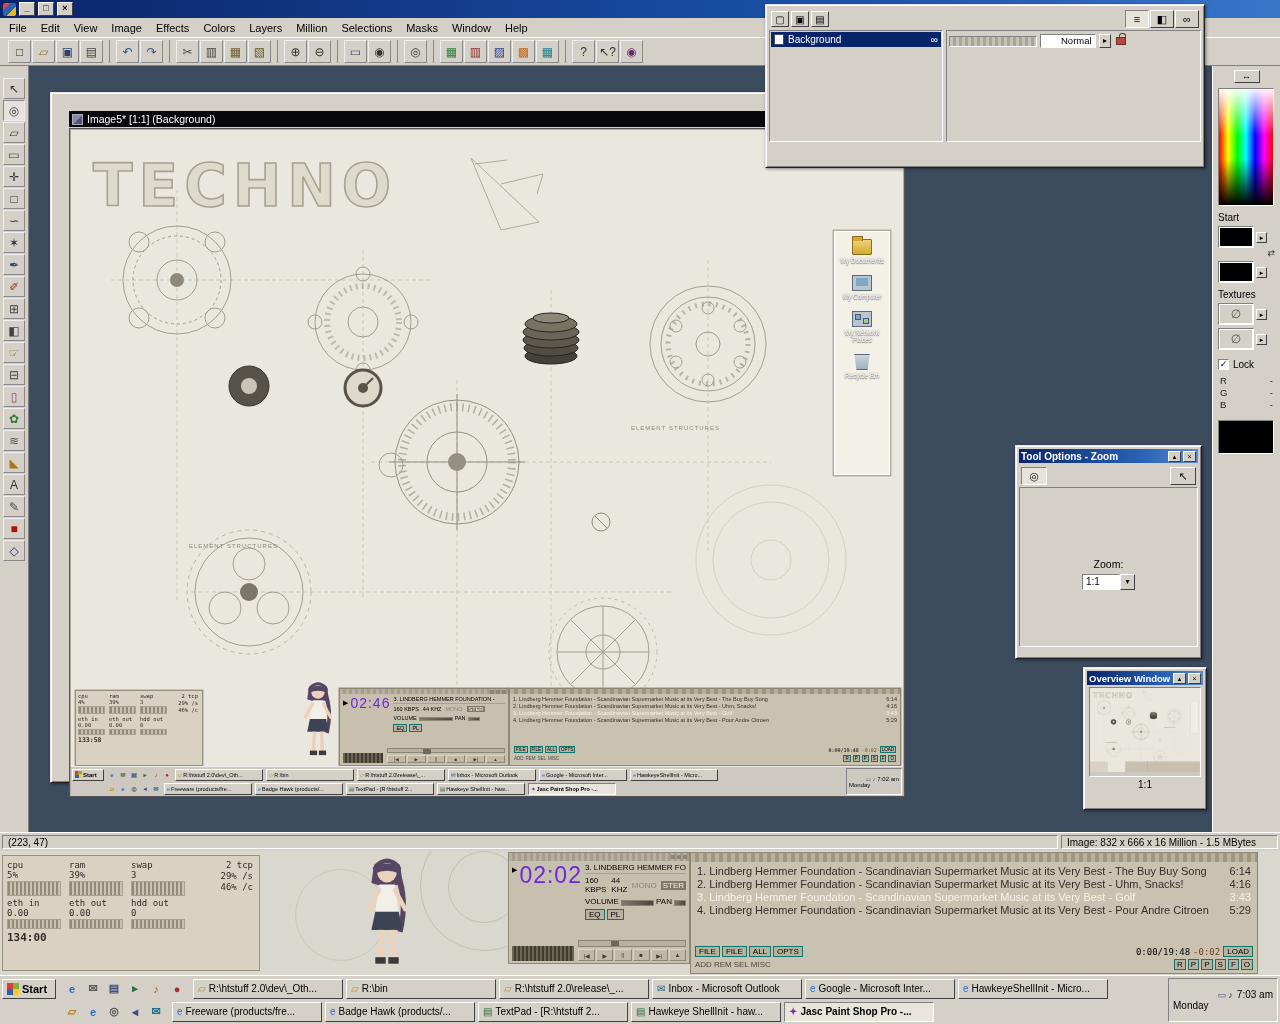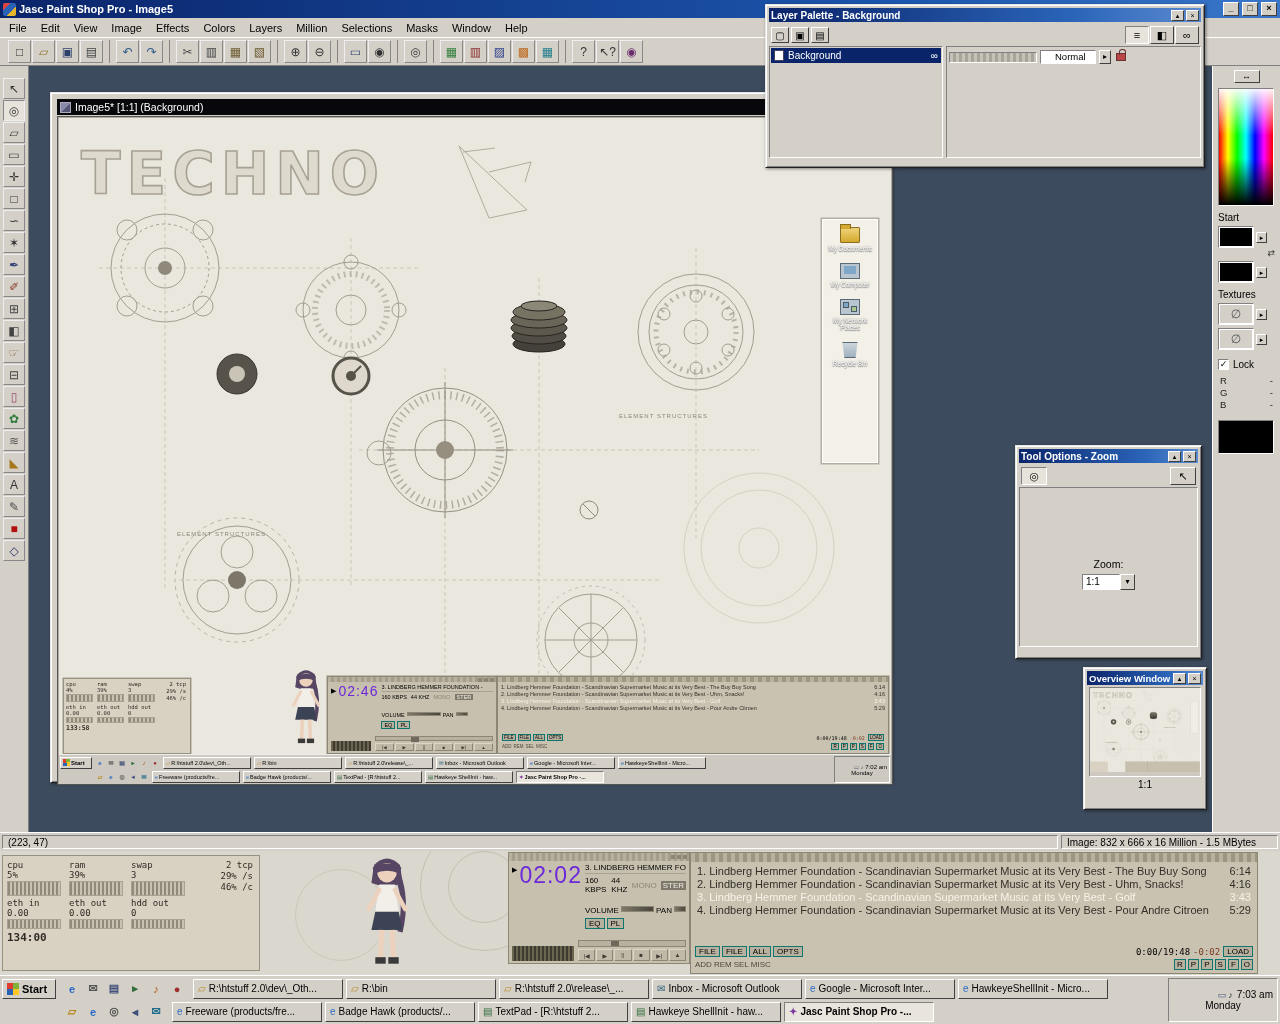--- a/index.html
+++ b/index.html
@@ -38,21 +38,21 @@
 .swatch.tex{background:#d4d0c8;display:flex;align-items:center;justify-content:center;font-size:12px;color:#555}
 .sw-arrow{width:11px;height:11px;font-size:7px;line-height:9px;text-align:center;background:#d4d0c8;border:1px solid;border-color:#fff #404040 #404040 #fff}
 .cp-swap{font-size:9px;text-align:right;height:9px;line-height:9px;margin-top:1px;color:#333}
 .cp-lock{display:flex;align-items:center;gap:4px;margin-top:9px;font-size:10px}
 .checkbox{width:11px;height:11px;background:#fff;border:1px solid;border-color:#808080 #fff #fff #808080;font-size:9px;line-height:9px;text-align:center}
 .cp-channels{margin-top:5px}
 .cp-chan{display:flex;justify-content:space-between;font-size:9.5px;padding:0 2px;line-height:12px;color:#222}
 .cp-current{width:56px;height:34px;background:#000;margin-top:9px;border:1px solid;border-color:#808080 #fff #fff #808080}
 
 
-.canvas-window{left:50px;top:92px;width:842px;height:691px;z-index:3;padding:6px}
+.canvas-window{left:50px;top:92px;width:842px;height:691px;z-index:3;padding:18px}
 .canvas-titlebar{height:16px;background:#08080c;color:#fff;display:flex;align-items:center;gap:4px;font-size:10.5px;padding:0 3px;margin-bottom:1px}
 .cv-icon{width:11px;height:11px;background:linear-gradient(135deg,#88a 0 50%,#557 50%);border:1px solid #aab}
 .canvas-body{position:relative;width:836px;height:669px;background:#b0aca2;overflow:hidden;border:1px solid #555}
 .canvas-image{position:absolute;left:1px;top:1px;width:832px;height:666px;background:#eae7df;overflow:hidden}
 .techno-art{position:absolute;left:0;top:0}
 
 
 .dock{position:absolute;left:762px;top:100px;width:58px;height:246px;background:rgba(243,240,232,.92);border:1px solid #b3ada0;box-shadow:inset 0 0 0 1px #fff;display:flex;flex-direction:column;align-items:center;padding-top:8px;gap:11px}
 .dock-item{width:100%;display:flex;flex-direction:column;align-items:center;gap:2px}
 .dock-item .ic{width:20px;height:16px;position:relative}
@@ -74,21 +74,21 @@
 .lp-tab{width:24px;height:18px;display:flex;align-items:center;justify-content:center;font-size:11px;background:#d4d0c8;border:1px solid;border-color:#fff #404040 #404040 #fff}
 .lp-tab.active{border-color:#808080 #fff #fff #808080;background:#e7e3db}
 .lp-body{display:flex;gap:3px;height:112px}
 .lp-left{width:174px;border:1px solid;border-color:#808080 #fff #fff #808080;background:#d4d0c8;padding:1px}
 .lp-row{height:15px;display:flex;align-items:center;gap:4px;background:#0a246a;color:#fff;font-size:10px;padding:0 3px}
 .lp-page{width:10px;height:11px;background:#fff;border:1px solid #446}
 .lp-eye{margin-left:auto;font-size:10px}
 .lp-right{flex:1;border:1px solid;border-color:#808080 #fff #fff #808080;padding:2px}
 .lp-ctrl{display:flex;align-items:center;gap:3px;height:16px}
 .lp-slider{width:88px;height:11px;border:1px solid;border-color:#808080 #fff #fff #808080;background:repeating-linear-gradient(90deg,#c6c2b8 0 3px,#a8a49a 3px 6px)}
-.lp-blend{width:56px;height:14px;background:#fff;border:1px solid;border-color:#808080 #fff #fff #808080;font-size:9.5px;padding:0 14px;line-height:12px}
+.lp-blend{width:56px;height:14px;background:#fff;border:1px solid;border-color:#808080 #fff #fff #808080;font-size:9.5px;padding:0 20px;line-height:12px}
 .lp-spin{width:12px;height:14px;font-size:8px;line-height:12px;text-align:center;background:#d4d0c8;border:1px solid;border-color:#fff #404040 #404040 #fff}
 .padlock{width:10px;height:8px;background:#b44;border:1px solid #633;position:relative;margin-left:2px}
 .padlock::before{content:"";position:absolute;top:-5px;left:1.5px;width:5px;height:5px;border:1.5px solid #633;border-bottom:none;border-radius:3px 3px 0 0}
 
 .tool-options{left:1015px;top:445px;width:187px;height:214px;z-index:10}
 .to-tabs{display:flex;align-items:center;height:22px;padding:1px 2px;gap:2px}
 .to-tab{width:26px;height:18px;display:flex;align-items:center;justify-content:center;background:#d4d0c8;border:1px solid;border-color:#fff #404040 #404040 #fff;font-size:11px}
 .to-tab.active{border-color:#808080 #fff #fff #808080;background:#e7e3db}
 .to-tab--right{margin-left:auto}
 .to-body{height:160px;border:1px solid;border-color:#808080 #fff #fff #808080;display:flex;flex-direction:column;align-items:center}
@@ -146,21 +146,21 @@
 .p-dot{width:4px;height:4px;background:#8c8675}
 .p-display{display:flex;padding:2px 3px;gap:3px}
 .p-time-wrap{display:flex;align-items:flex-start;gap:2px}
 .p-play{font-size:7px;margin-top:3px}
 .p-time{font-family:Liberation Sans, sans-serif;font-size:23px;line-height:24px;letter-spacing:1px;color:#6d28d9}
 .p-right{flex:1;overflow:hidden}
 .p-track{white-space:nowrap;overflow:hidden;border-bottom:1px solid #a8a292;padding-bottom:1px}
 .p-info{display:flex;gap:4px;margin-top:2px;align-items:center}
 .p-info .lit{background:#7d7869;color:#f2efe6;padding:0 2px}
 .p-info .dim{color:#8c8675}
-.p-vol{display:flex;align-items:flex-start;gap:2px;margin-top:12px}
+.p-vol{display:flex;align-items:flex-end;gap:2px;margin-top:3px}
 .p-slider{display:inline-block;width:52px;height:6px;background:linear-gradient(90deg,#7d7869,#4a463c);border:1px solid #8c8675}
 .p-slider--sm{width:18px}
 .p-chips{display:flex;gap:2px;margin-top:3px}
 .chip{border:1px solid #0f766e;background:#b8b19f;padding:0 3px;line-height:9px;height:11px;font-size:8px}
 .p-bottom{display:flex;align-items:flex-end;gap:4px;padding:2px 3px;margin-top:auto}
 .p-spectrum{width:62px;height:15px;background:#3f3b33;background-image:repeating-linear-gradient(90deg,#6b664f 0 2px,#3f3b33 2px 4px)}
 .p-ctl{flex:1}
 .p-seek{height:7px;border:1px solid #8c8675;background:#b8b19f;position:relative;margin-bottom:2px}
 .p-knob{position:absolute;left:30%;top:0;width:8px;height:5px;background:#6e695c}
 .p-transport{display:flex;gap:1px}
@@ -212,21 +212,21 @@
 .ql{display:flex;gap:3px;padding:0 5px;align-items:center}
 .ql-ic{width:18px;height:18px;display:flex;align-items:center;justify-content:center;font-size:11px;font-weight:bold}
 .tb-btns{display:flex;gap:3px;flex:1;overflow:hidden}
 .task-btn{width:150px;min-width:30px;height:20px;display:flex;align-items:center;gap:3px;padding:0 4px;background:#d4d0c8;border:1px solid;border-color:#fff #404040 #404040 #fff;font-size:10px}
 .task-btn .tb-lb{flex:1;white-space:nowrap;overflow:hidden}
 .task-btn.active{background:#e9e5dd;border-color:#808080 #fff #fff #808080;font-weight:bold}
 .tray{width:110px;border:1px solid;border-color:#808080 #fff #fff #808080;display:flex;flex-direction:column;justify-content:center;padding:1px 4px}
 .tray-top{display:flex;align-items:center;justify-content:flex-end;gap:4px;font-size:10px}
 .tray-ics{display:flex;gap:2px}
 .tray-ic{font-size:9px}
-.tray-day{text-align:center;font-size:10px}
+.tray-day{text-align:left;font-size:10px}
 .taskbar--mini{position:absolute;left:0;top:636px;width:832px;height:30px;padding:1px;gap:2px;border-top:1px solid #eee;background:#cdc9c0}
 .taskbar--mini .tb-main{gap:1px}
 .taskbar--mini .tb-row{height:13px;gap:1px}
 .taskbar--mini .tb-row2{padding-left:33px}
 .taskbar--mini .start-btn{width:32px;height:12px;font-size:6px;gap:1px;padding:0 2px}
 .taskbar--mini .flag{width:7px;height:7px}
 .taskbar--mini .ql{gap:1px;padding:0 2px}
 .taskbar--mini .ql-ic{width:10px;height:10px;font-size:6px}
 .taskbar--mini .task-btn{width:88px;height:12px;font-size:5.5px;gap:1px;padding:0 2px}
 .taskbar--mini .tb-ic{font-size:5.5px}
@@ -363,21 +363,20 @@
   <line x1="26" y1="58" x2="25" y2="80" stroke="#ecd2bc" stroke-width="4"></line>
   <line x1="34" y1="58" x2="35" y2="80" stroke="#ecd2bc" stroke-width="4"></line>
   <rect x="21" y="79" width="8" height="5" fill="#3a3a3a"></rect>
           <rect x="31" y="79" width="8" height="5" fill="#3a3a3a"></rect>
 </symbol>
 </defs>
 </svg>
 
 <div class="app-titlebar" data-name="app-titlebar">
   <span class="app-icon" data-name="app-icon"></span>
-  <span class="app-title" data-name="app-title">Jasc Paint Shop Pro - Image5</span>
   <span class="cap-btn" data-name="minimize-button">_</span>
   <span class="cap-btn" data-name="restore-button">□</span>
   <span class="cap-btn" data-name="close-button">×</span>
 </div>
 
 <div class="menubar" data-name="menubar">
 
 <span class="menu-item" data-name="menu-item">File</span>
       <span class="menu-item" data-name="menu-item">Edit</span>
       <span class="menu-item" data-name="menu-item">View</span>
@@ -877,25 +876,20 @@
         </div>
         <div class="cp-chan" data-name="channel-readout">
           <span>B</span>
           <span>-</span>
         </div>
       </div>
   <div class="cp-current" data-name="current-color-swatch"></div>
 </div>
 
 <div class="window layer-palette" data-name="layer-palette">
-  <div class="titlebar" data-name="layer-palette-titlebar">
-    <span class="t-label" data-name="layer-palette-title">Layer Palette - Background</span>
-    <span class="pal-btn" data-name="rollup-button">▴</span>
-    <span class="pal-btn" data-name="close-icon">×</span>
-  </div>
   <div class="lp-toolbar" data-name="layer-palette-toolbar">
     <span class="lp-btns" style="display:flex;gap:2px">
           <span class="lp-btn" data-name="new-layer-button">
             <span>▢</span>
           </span>
           <span class="lp-btn" data-name="duplicate-layer-button">
             <span>▣</span>
           </span>
           <span class="lp-btn" data-name="delete-layer-button">
             <span>▤</span>

